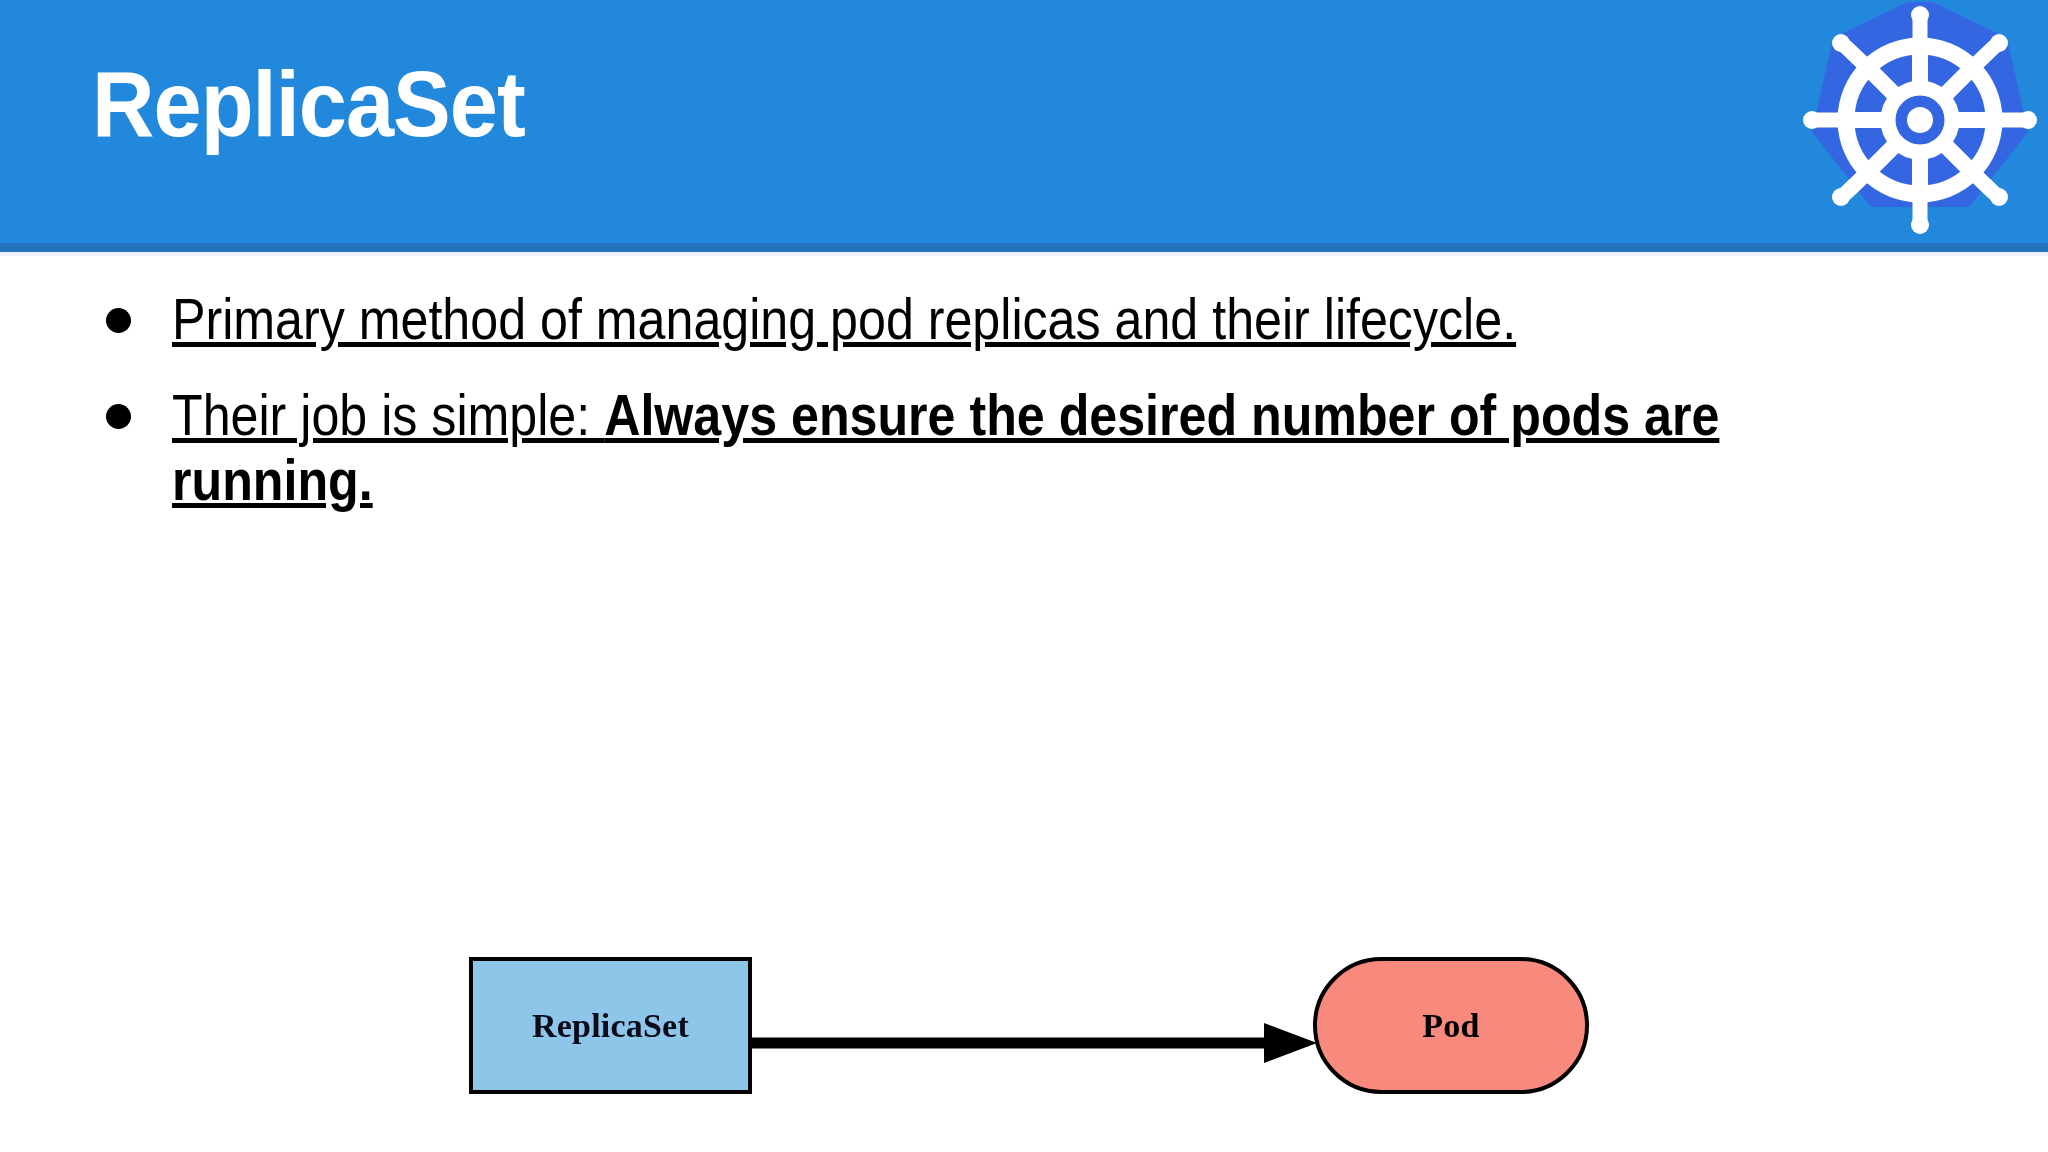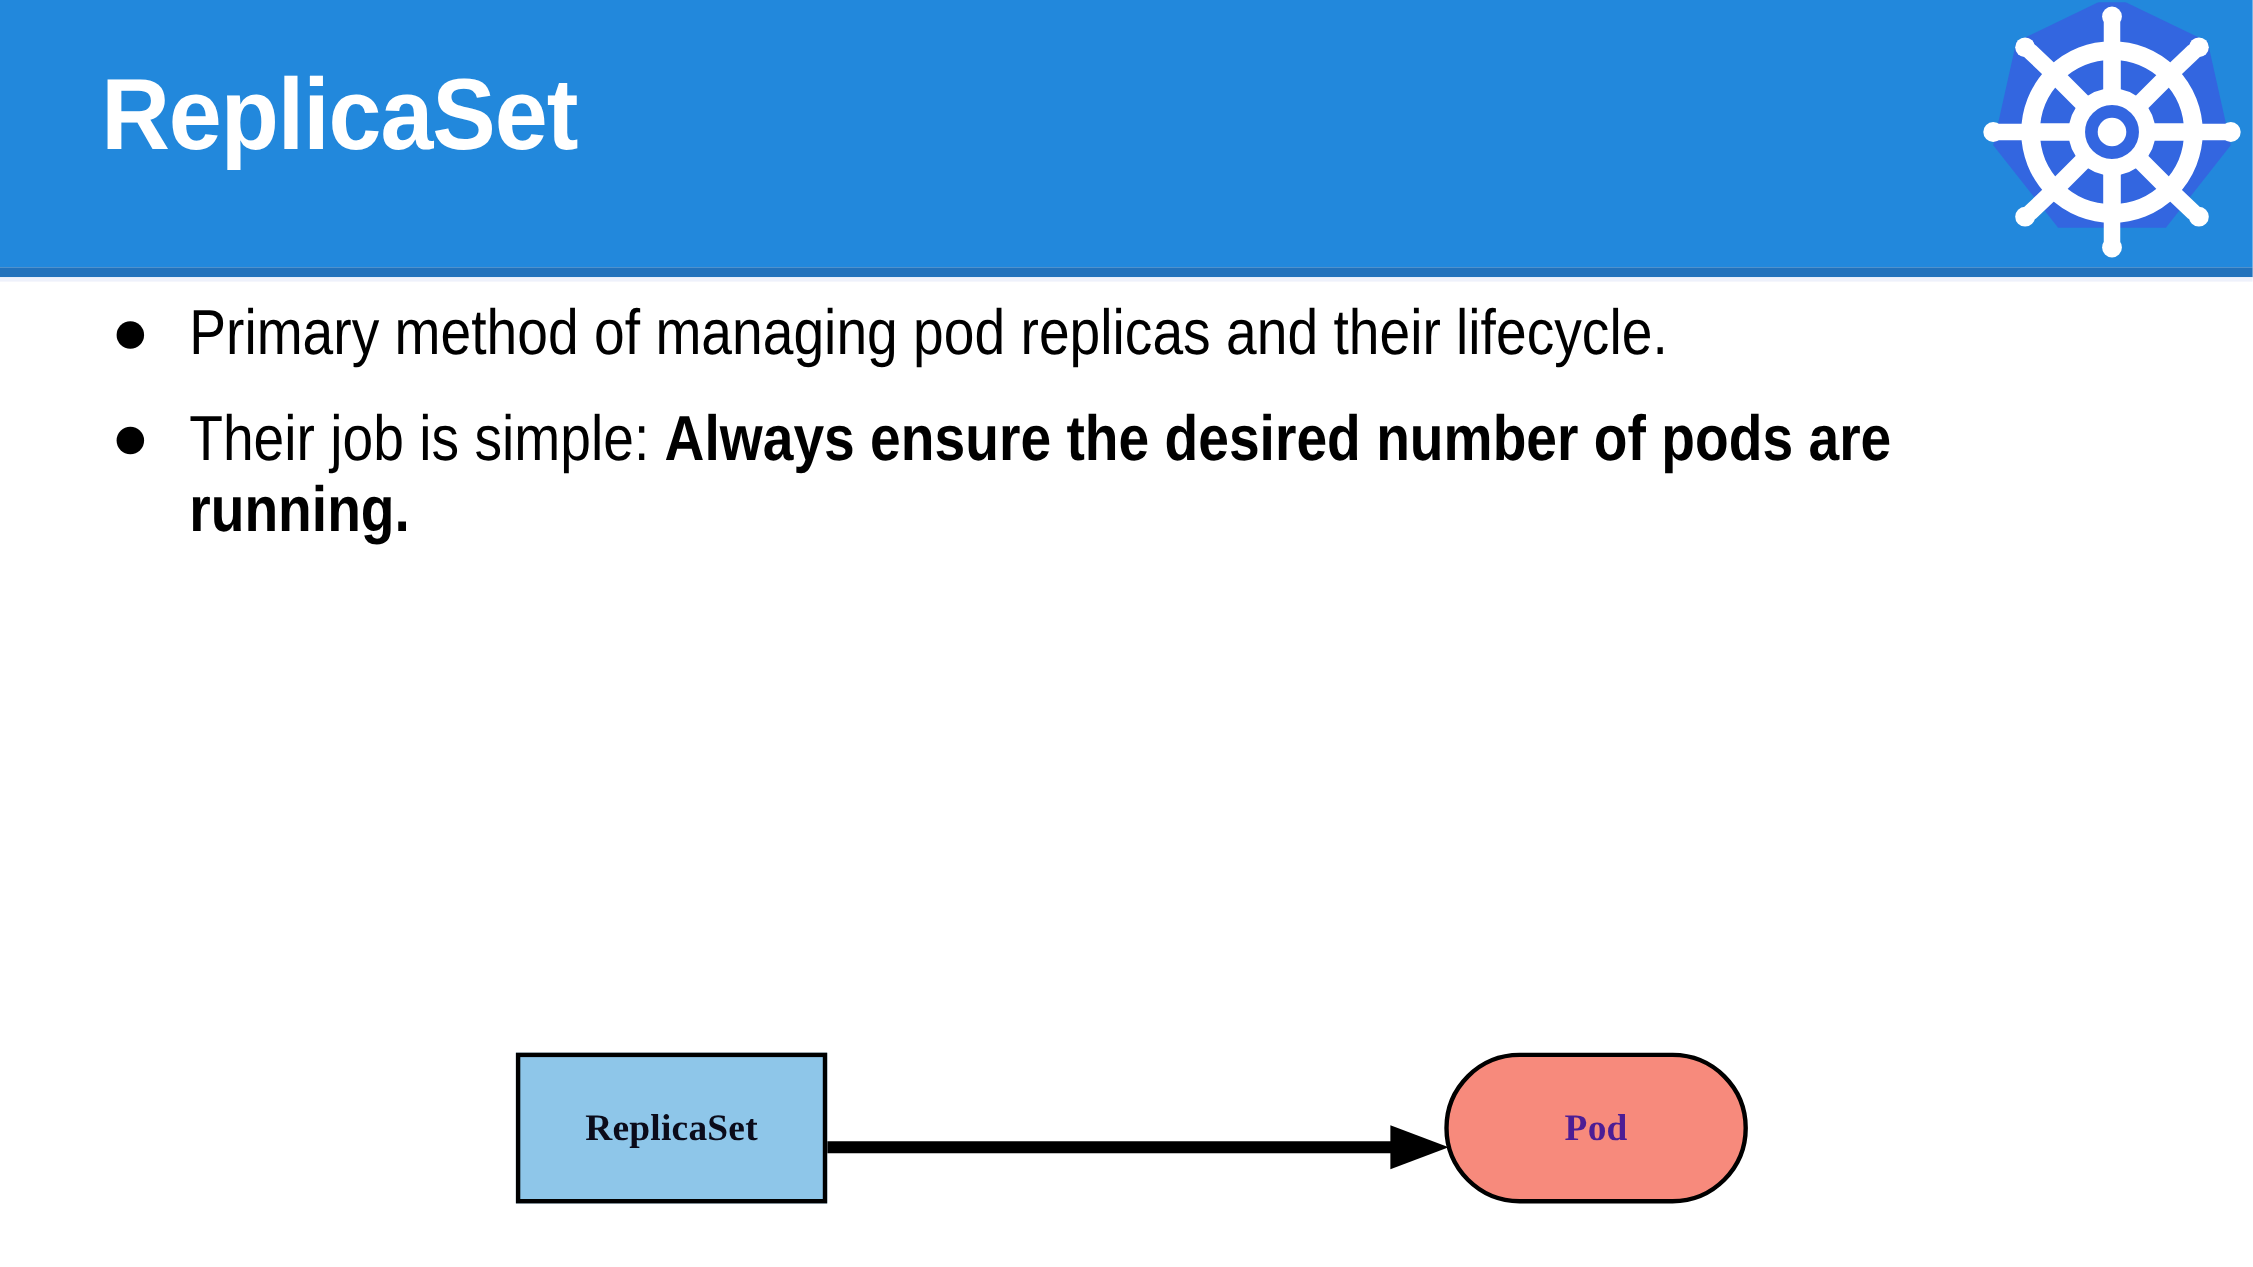--- a/index.html
+++ b/index.html
@@ -49,22 +49,23 @@
   #k8s-logo {
     position:absolute;
     left:1795px; top:2px;
     width:250px; height:250px;
   }
   #k8s-logo svg { display:block; }
 
   
   #bullet-list {
     position:absolute;
-    left:92px; top:270px;
+    left:92px; top:286px;
     width:1900px;
+    text-decoration:underline;
   }
   .bullet-row {
     position:relative;
     display:block;
     margin-bottom:30px;
   }
   .bullet-marker {
     position:absolute;
     left:14px; top:22px;
     width:25px; height:25px;
@@ -117,21 +118,21 @@
     border:4px solid #000000;
     border-radius:69px;
     display:flex;
     align-items:center;
     justify-content:center;
   }
   #node-pod .node-label {
     font-family:"Liberation Serif", serif;
     font-weight:bold;
     font-size:34px;
-    color:#4c1d95;
+    color:#000000;
     letter-spacing:0.2px;
   }
 
   #edge-replicaset-pod {
     position:absolute;
     left:752px; top:86px;
     width:565px; height:44px;
   }
 </style>
 </head>

